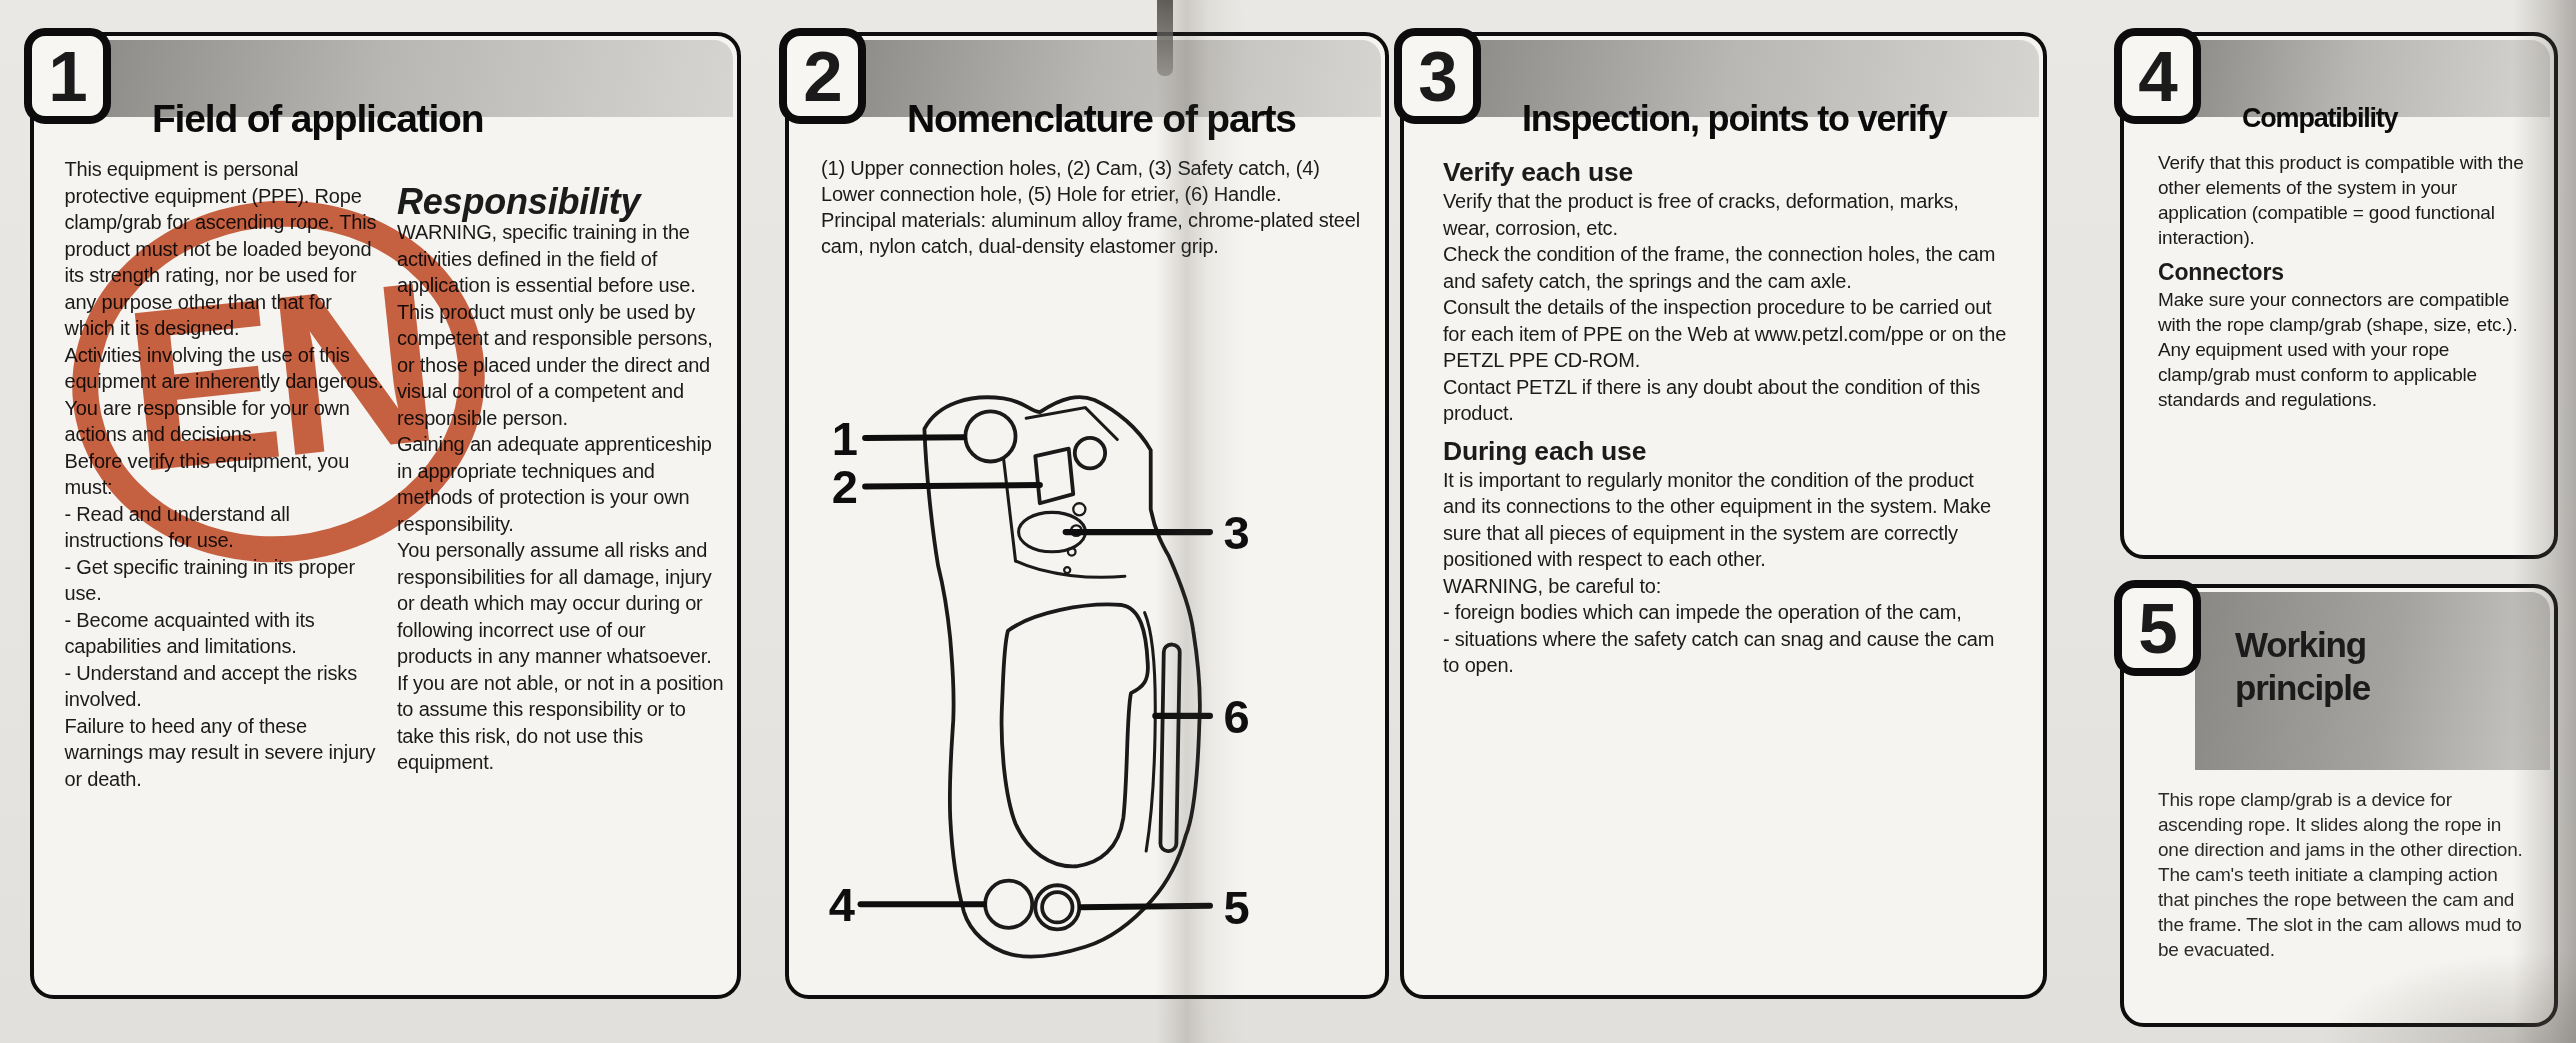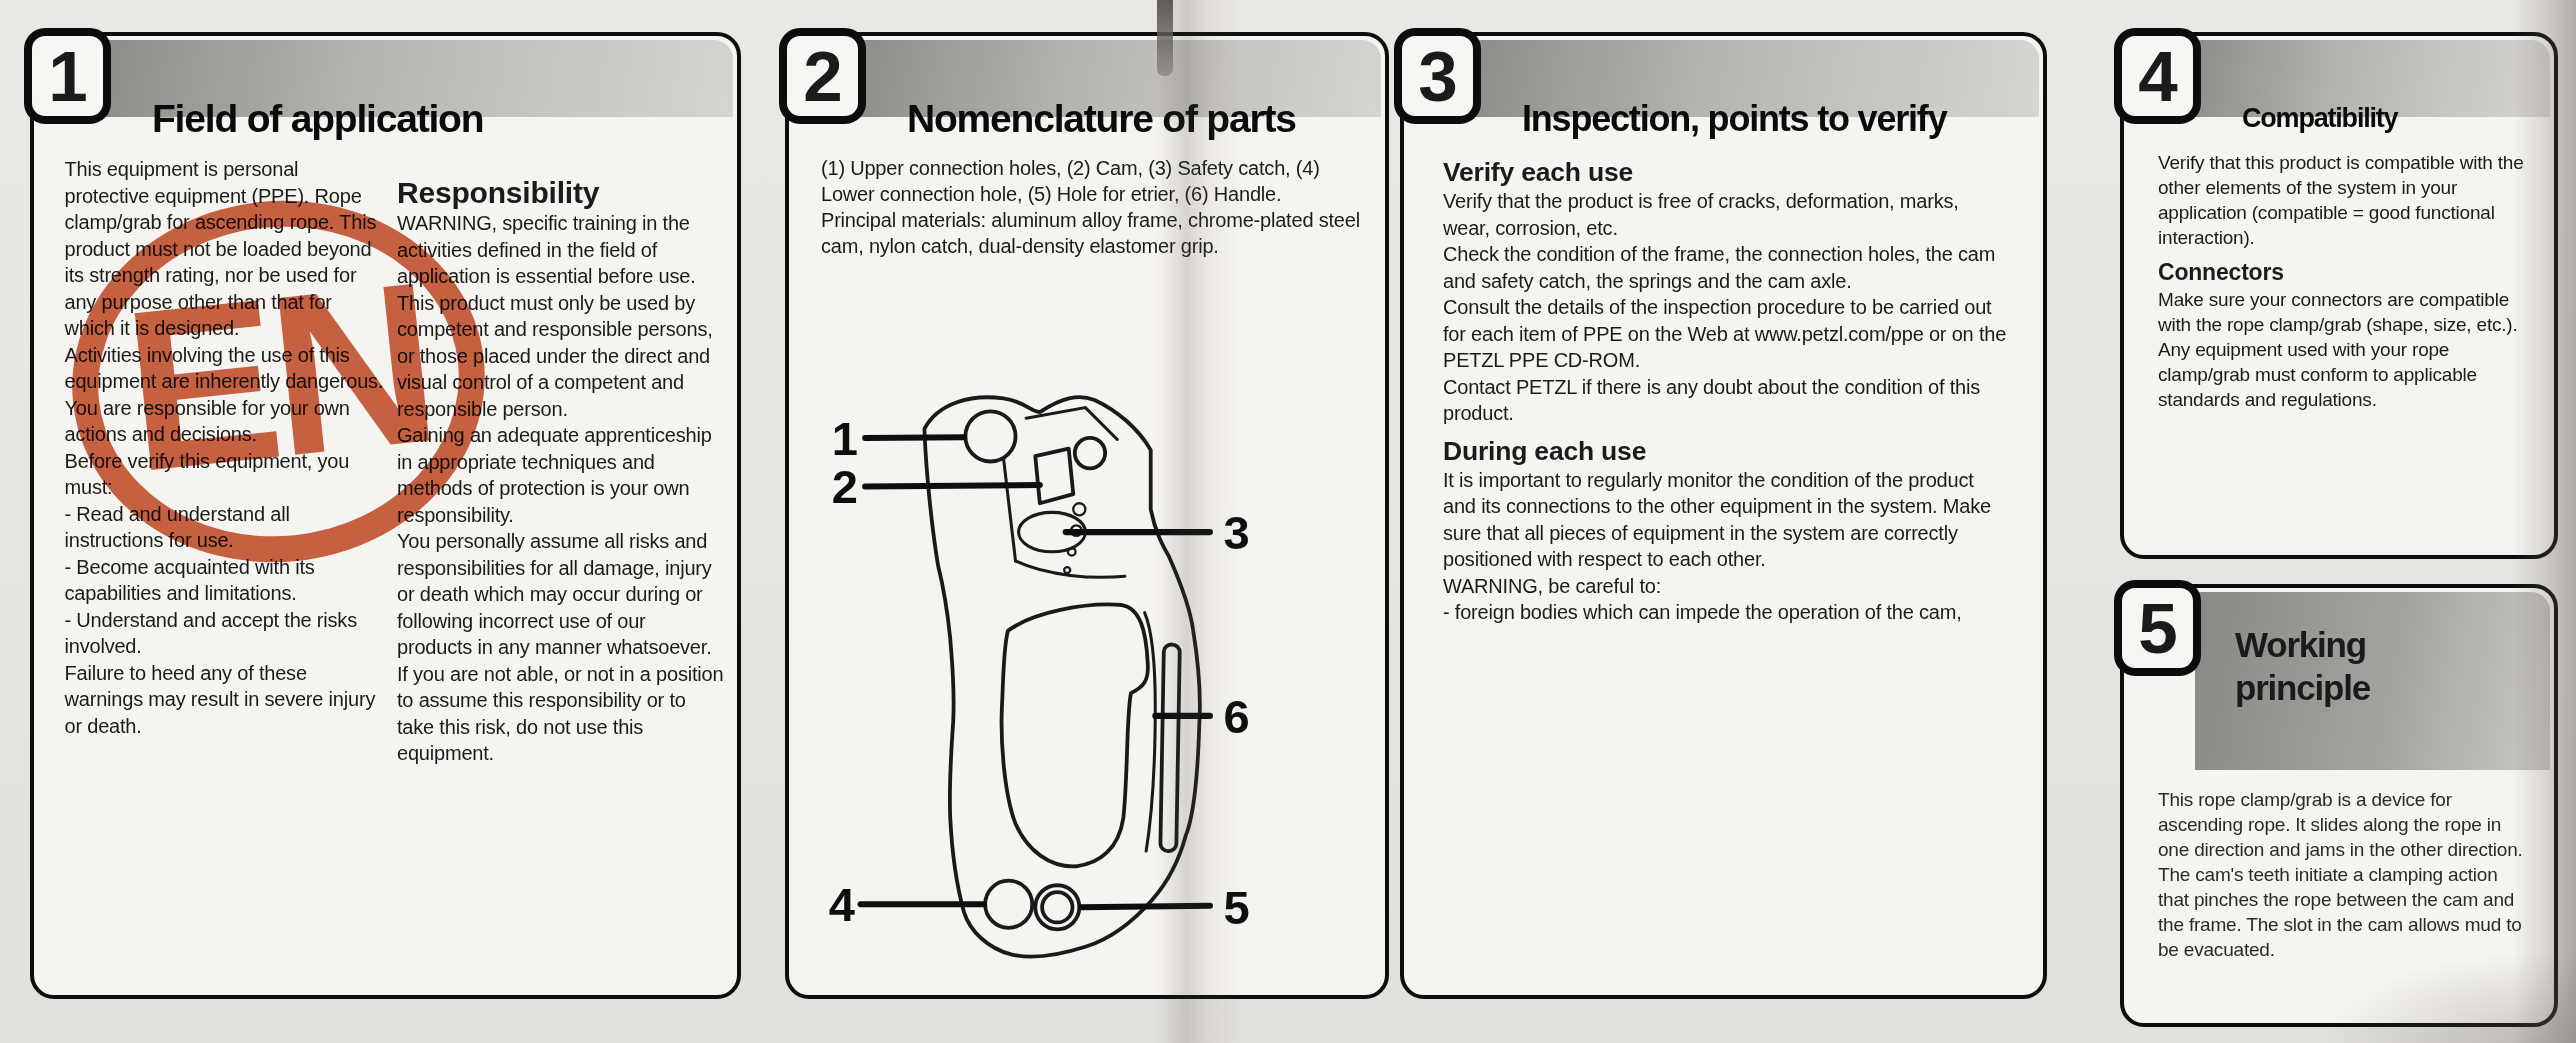--- a/index.html
+++ b/index.html
@@ -27,21 +27,21 @@
     display:flex; align-items:center; justify-content:center;
     font-size:71px; font-weight:bold; z-index:5; box-sizing:border-box;
   }
   .textcol{position:absolute; letter-spacing:-0.2px;}
   .para{margin:0;}
   .para.bold{font-weight:normal;}
   .para.h2{font-weight:bold; margin-top:8px;}
   .para.h2:first-child{margin-top:0;}
   
   .box1 .textcol{font-size:20px; line-height:26.5px;}
-  .box1 .para.h2{font-size:30px; line-height:34px; margin-top:20px;}
+  .box1 .para.h2{font-size:36px; line-height:34px; margin-top:29px;font-style:italic;}
   .box2 .textcol{font-size:20px; line-height:26px;}
   .box3 .textcol{font-size:20px; line-height:26.5px;}
   .box3 .para.h2{font-size:26.5px; line-height:32px;}
   .box4 .textcol{font-size:19px; line-height:25px;}
   .box4 .para.h2{font-size:23px; line-height:29px;}
   .box5 .textcol{font-size:19px; line-height:25px; color:#2a2a2a;}
   .t1{font-size:39px;} .t2{font-size:39px;} .t3{font-size:36px;} .t4{font-size:27px;}
   .hdr-bar5{
     position:absolute; top:4px; right:4px; height:178px;
     background:linear-gradient(100deg,#8a8884 0%,#a5a3a0 55%,#cbc9c5 100%);
@@ -91,20 +91,21 @@
     <div class="hdr-bar" style="left:71px;">
       <div class="hdr-title t1">Field of application</div>
     </div>
     <div class="badge">1</div>
     <div class="textcol" style="left:30.5px; top:120px; width:319px;">
         <div class="para p">This equipment is personal protective equipment (PPE). Rope clamp/grab for ascending rope. This product must not be loaded beyond its strength rating, nor be used for any purpose other than that for which it is designed.</div>
         <div class="para bold">Activities involving the use of this equipment are inherently dangerous.</div>
         <div class="para bold">You are responsible for your own actions and decisions.</div>
         <div class="para p">Before verify this equipment, you must:</div>
         <div class="para p">- Read and understand all instructions for use.</div>
+        <div class="para p">- Get specific training in its proper use.</div>
         <div class="para p">- Become acquainted with its capabilities and limitations.</div>
         <div class="para p">- Understand and accept the risks involved.</div>
         <div class="para bold">Failure to heed any of these warnings may result in severe injury or death.</div>
       </div>
     <div class="textcol" style="left:363px; top:120px; width:329px;">
         <div class="para h2">Responsibility</div>
         <div class="para p">WARNING, specific training in the activities defined in the field of application is essential before use.</div>
         <div class="para p">This product must only be used by competent and responsible persons, or those placed under the direct and visual control of a competent and responsible person.</div>
         <div class="para p">Gaining an adequate apprenticeship in appropriate techniques and methods of protection is your own responsibility.</div>
         <div class="para p">You personally assume all risks and responsibilities for all damage, injury or death which may occur during or following incorrect use of our products in any manner whatsoever. If you are not able, or not in a position to assume this responsibility or to take this risk, do not use this equipment.</div>
@@ -192,20 +193,21 @@
     <div class="textcol" style="left:39px; top:120px; width:567px;">
         <div class="para h2">Verify each use</div>
         <div class="para p">Verify that the product is free of cracks, deformation, marks, wear, corrosion, etc.</div>
         <div class="para p">Check the condition of the frame, the connection holes, the cam and safety catch, the springs and the cam axle.</div>
         <div class="para p">Consult the details of the inspection procedure to be carried out for each item of PPE on the Web at www.petzl.com/ppe or on the PETZL PPE CD-ROM.</div>
         <div class="para p">Contact PETZL if there is any doubt about the condition of this product.</div>
         <div class="para h2">During each use</div>
         <div class="para p">It is important to regularly monitor the condition of the product and its connections to the other equipment in the system. Make sure that all pieces of equipment in the system are correctly positioned with respect to each other.</div>
         <div class="para p">WARNING, be careful to:</div>
         <div class="para p">- foreign bodies which can impede the operation of the cam,</div>
+        <div class="para p">- situations where the safety catch can snag and cause the cam to open.</div>
       </div>
   </div>
 
   <div class="panel box4" style="left:2120px; top:32px; width:438px; height:527px;">
     <div class="hdr-bar" style="left:71px;">
       <div class="hdr-title t4">Compatibility</div>
     </div>
     <div class="badge">4</div>
     <div class="textcol" style="left:34px; top:114px; width:371px;">
         <div class="para p">Verify that this product is compatible with the other elements of the system in your application (compatible = good functional interaction).</div>

